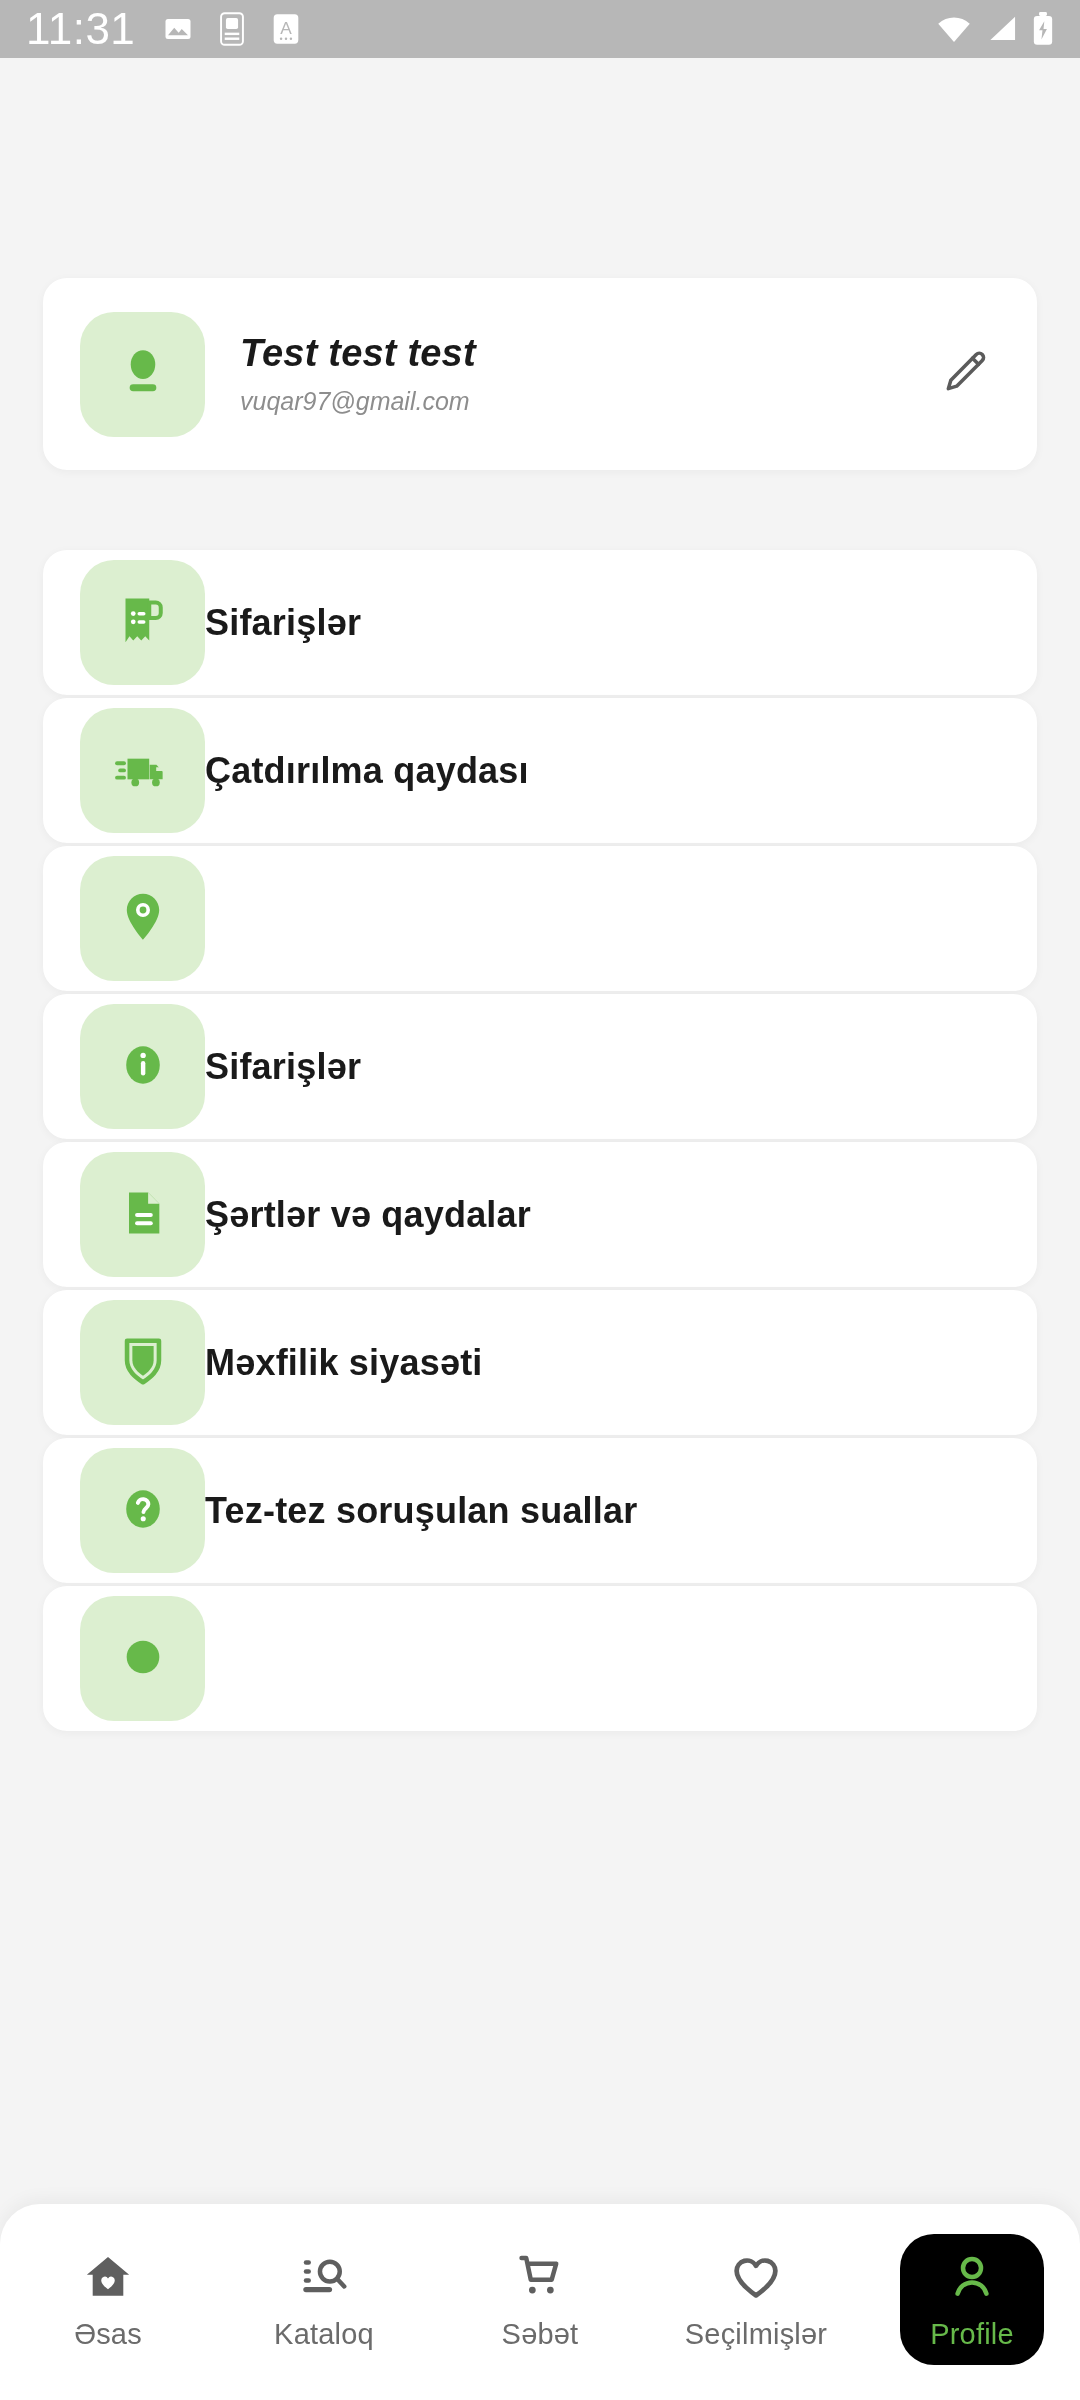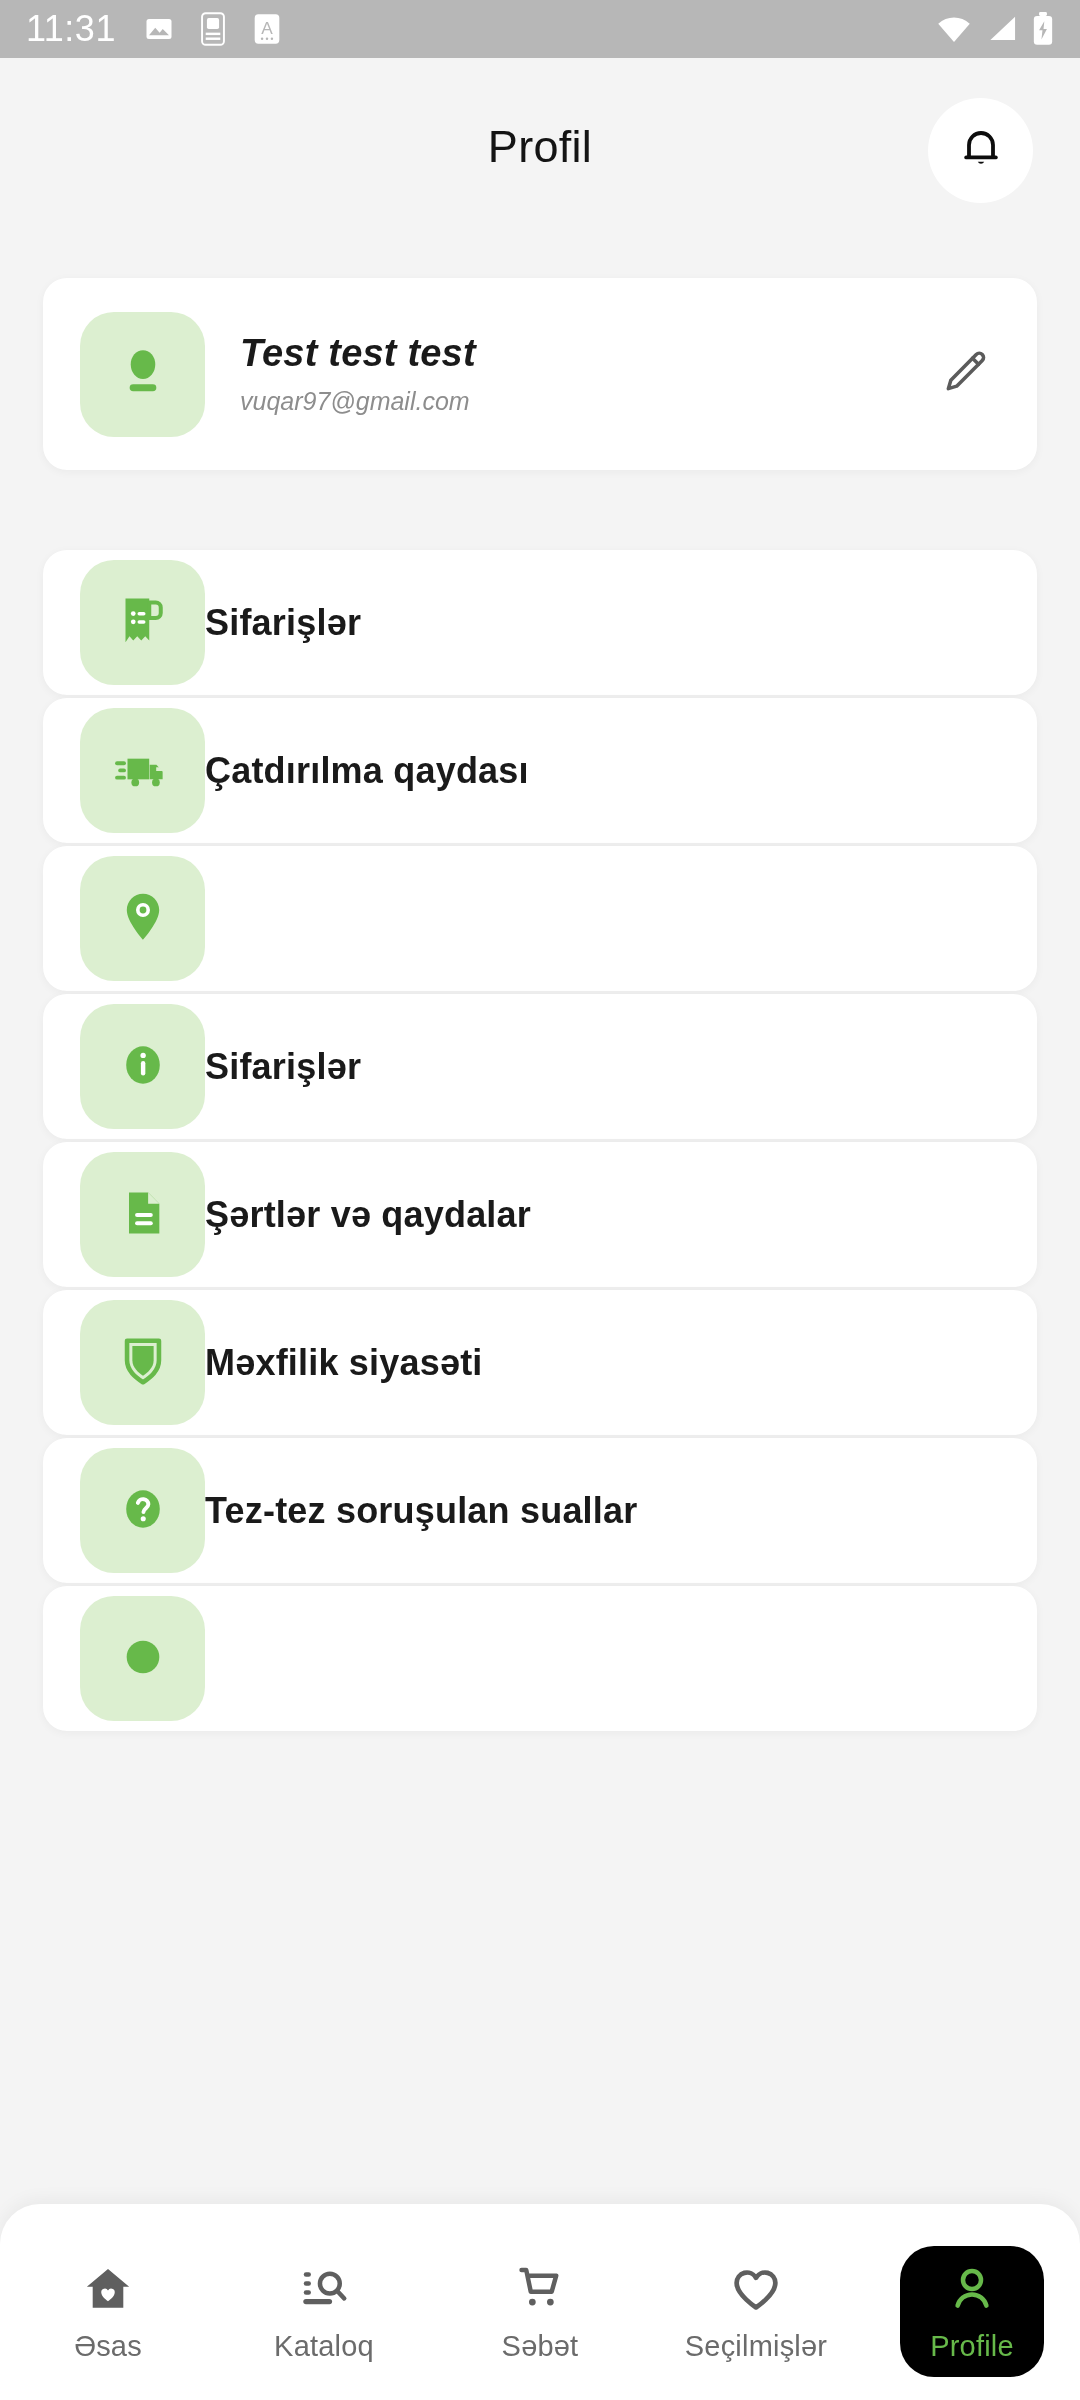--- a/index.html
+++ b/index.html
@@ -26,21 +26,21 @@
     top: 0; left: 0;
     width: 1080px;
     height: 58px;
     background: #b7b7b7;
     display: flex;
     align-items: center;
     padding: 0 26px;
   }
   .status-clock {
     color: #ffffff;
-    font-size: 36px;
+    font-size: 44px;
     letter-spacing: 0.5px;
     font-weight: 400;
   }
   .status-left-icons {
     display: flex;
     align-items: center;
     gap: 26px;
     margin-left: 28px;
   }
   .status-spacer { flex: 1; }
@@ -176,21 +176,21 @@
   .bottom-nav {
     position: absolute;
     left: 0; bottom: 0;
     width: 1080px;
     height: 196px;
     background: #ffffff;
     border-top-left-radius: 40px;
     border-top-right-radius: 40px;
     display: flex;
     align-items: flex-start;
-    padding-top: 28px;
+    padding-top: 16px;
     box-shadow: 0 -4px 18px rgba(0,0,0,0.05);
   }
   .nav-item {
     flex: 1;
     display: flex;
     flex-direction: column;
     align-items: center;
     justify-content: flex-start;
     gap: 10px;
     padding: 14px 0 0 0;
@@ -260,32 +260,20 @@
       <span>
         <svg class="sb-ico" width="22" height="34" viewBox="0 0 16 26">
           <rect x="5" y="0" width="6" height="3" rx="1" fill="#ffffff"></rect>
           <rect x="1" y="3" width="14" height="22" rx="2.5" fill="#ffffff"></rect>
           <path d="M9 7l-4 7h2.6L6.8 21l4.2-8H8.4z" fill="#b7b7b7"></path>
         </svg>
       </span>
     </div>
   </div>
 
-  <div class="header">
-    <div class="header-title">Profil</div>
-    <div class="bell-btn">
-      <span>
-        <svg width="48" height="48" viewBox="0 0 24 24" fill="none" stroke="#0d0d0d" stroke-width="1.9" stroke-linecap="round" stroke-linejoin="round">
-          <path d="M6 16V10a6 6 0 0 1 12 0v6"></path>
-          <line x1="4.6" y1="16.2" x2="19.4" y2="16.2"></line>
-          <path d="M10.4 18.4a1.8 1.8 0 0 0 3.2 0z" fill="#0d0d0d" stroke="none"></path>
-        </svg>
-      </span>
-    </div>
-  </div>
 
   <div class="content">
 
     <div class="card profile-card">
       <div class="avatar">
         <span>
           <svg width="64" height="64" viewBox="0 0 24 24">
             <ellipse cx="12" cy="9.2" rx="4.6" ry="5.4" fill="#67b94a"></ellipse>
             <rect x="7" y="16.6" width="10" height="2.6" rx="1.3" fill="#67b94a"></rect>
           </svg>

